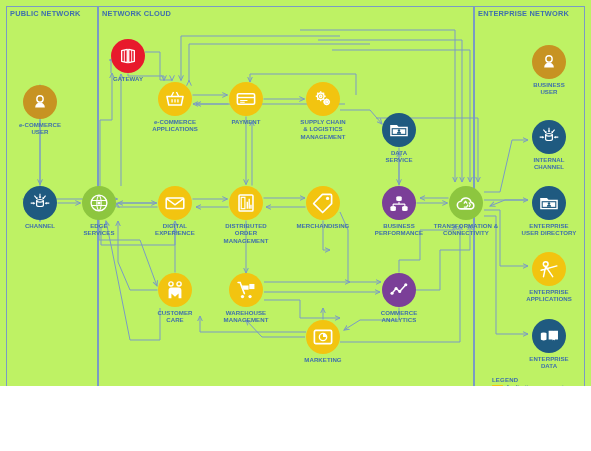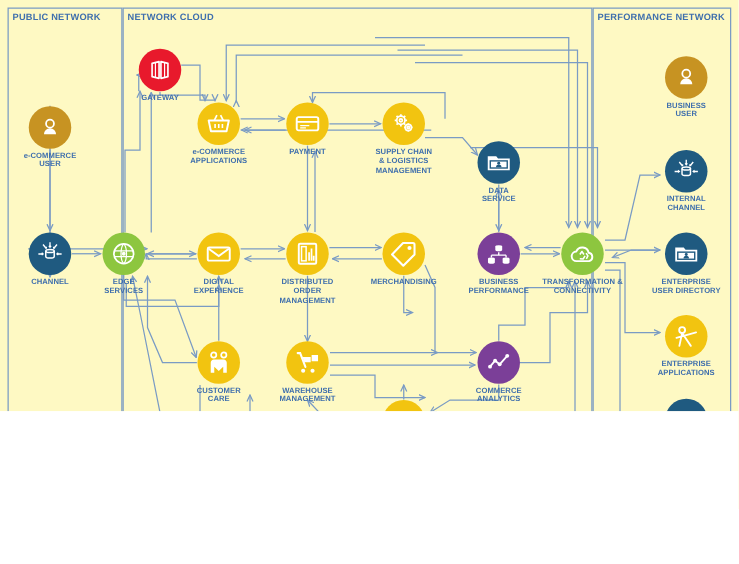--- a/index.html
+++ b/index.html
@@ -1,18 +1,18 @@
 <!DOCTYPE html>
 <html><head>
 <meta charset="utf-8">
 <title>Commerce Reference Architecture</title>
 <style>
   html,body{margin:0;padding:0;background:#ffffff;}
   body{font-family:"Liberation Sans",sans-serif;}
-  #stage{position:relative;width:591px;height:329px;background:#fef9c3;overflow:hidden;}
+  #stage{position:relative;width:591px;height:386px;background:#bef264;overflow:hidden;}
   #stage>svg{position:absolute;left:0;top:0;}
 
   .zone{position:absolute;border:1px solid #7a9bc4;box-sizing:border-box;background:transparent;}
   .zone-label{position:absolute;color:#3f6fad;font-size:7.4px;font-weight:bold;letter-spacing:.2px;
                white-space:nowrap;font-family:"Liberation Sans",sans-serif;}
 
   .node{position:absolute;width:74px;text-align:center;}
   .disc{width:34px;height:34px;border-radius:50%;margin:0 auto;display:flex;align-items:center;
         justify-content:center;box-sizing:border-box;}
   .disc svg{display:block;}
@@ -34,21 +34,21 @@
 <body>
 
 <div id="stage">
 
   <div id="zones">
       <div class="zone" style="left: 6px; top: 6px; width: 92px; height: 436px; border-color: rgb(122, 155, 196);"></div>
       <div class="zone-label" style="left: 10px; top: 9px;">PUBLIC NETWORK</div>
       <div class="zone" style="left: 98px; top: 6px; width: 376px; height: 436px; border-color: rgb(122, 155, 196);"></div>
       <div class="zone-label" style="left: 102px; top: 9px;">NETWORK CLOUD</div>
       <div class="zone" style="left: 474px; top: 6px; width: 111px; height: 436px; border-color: rgb(122, 155, 196);"></div>
-      <div class="zone-label" style="left: 478px; top: 9px;">PERFORMANCE NETWORK</div>
+      <div class="zone-label" style="left: 478px; top: 9px;">ENTERPRISE NETWORK</div>
     </div>
 
   <svg id="wires" width="591" height="451">
     <defs>
       <marker id="ah" markerWidth="6" markerHeight="6" refX="5.2" refY="3" orient="auto">
         <path d="M0,0.6 L5.2,3 L0,5.4" fill="none" stroke="#7a9bc4" stroke-width="1"></path>
       </marker>
     </defs>
     <g id="wireg" fill="none" stroke="#7a9bc4" stroke-width="1" marker-end="url(#ah)">
         <path d="M40,84.5 L40,221.5"></path>

